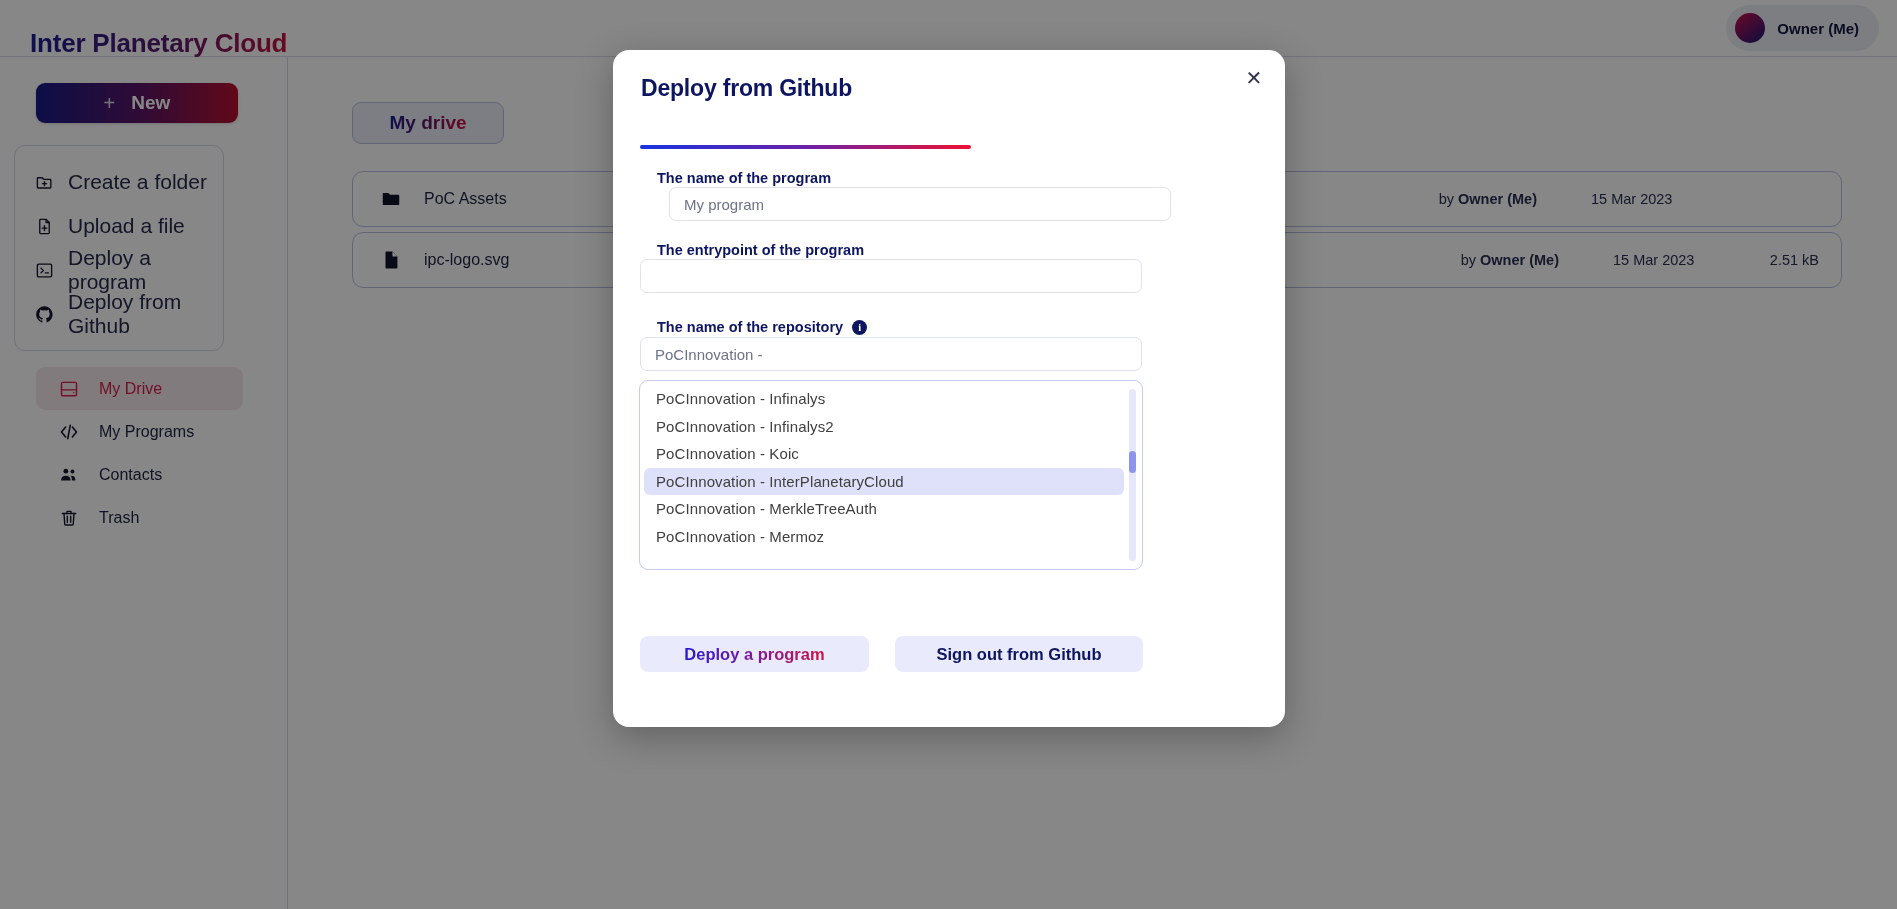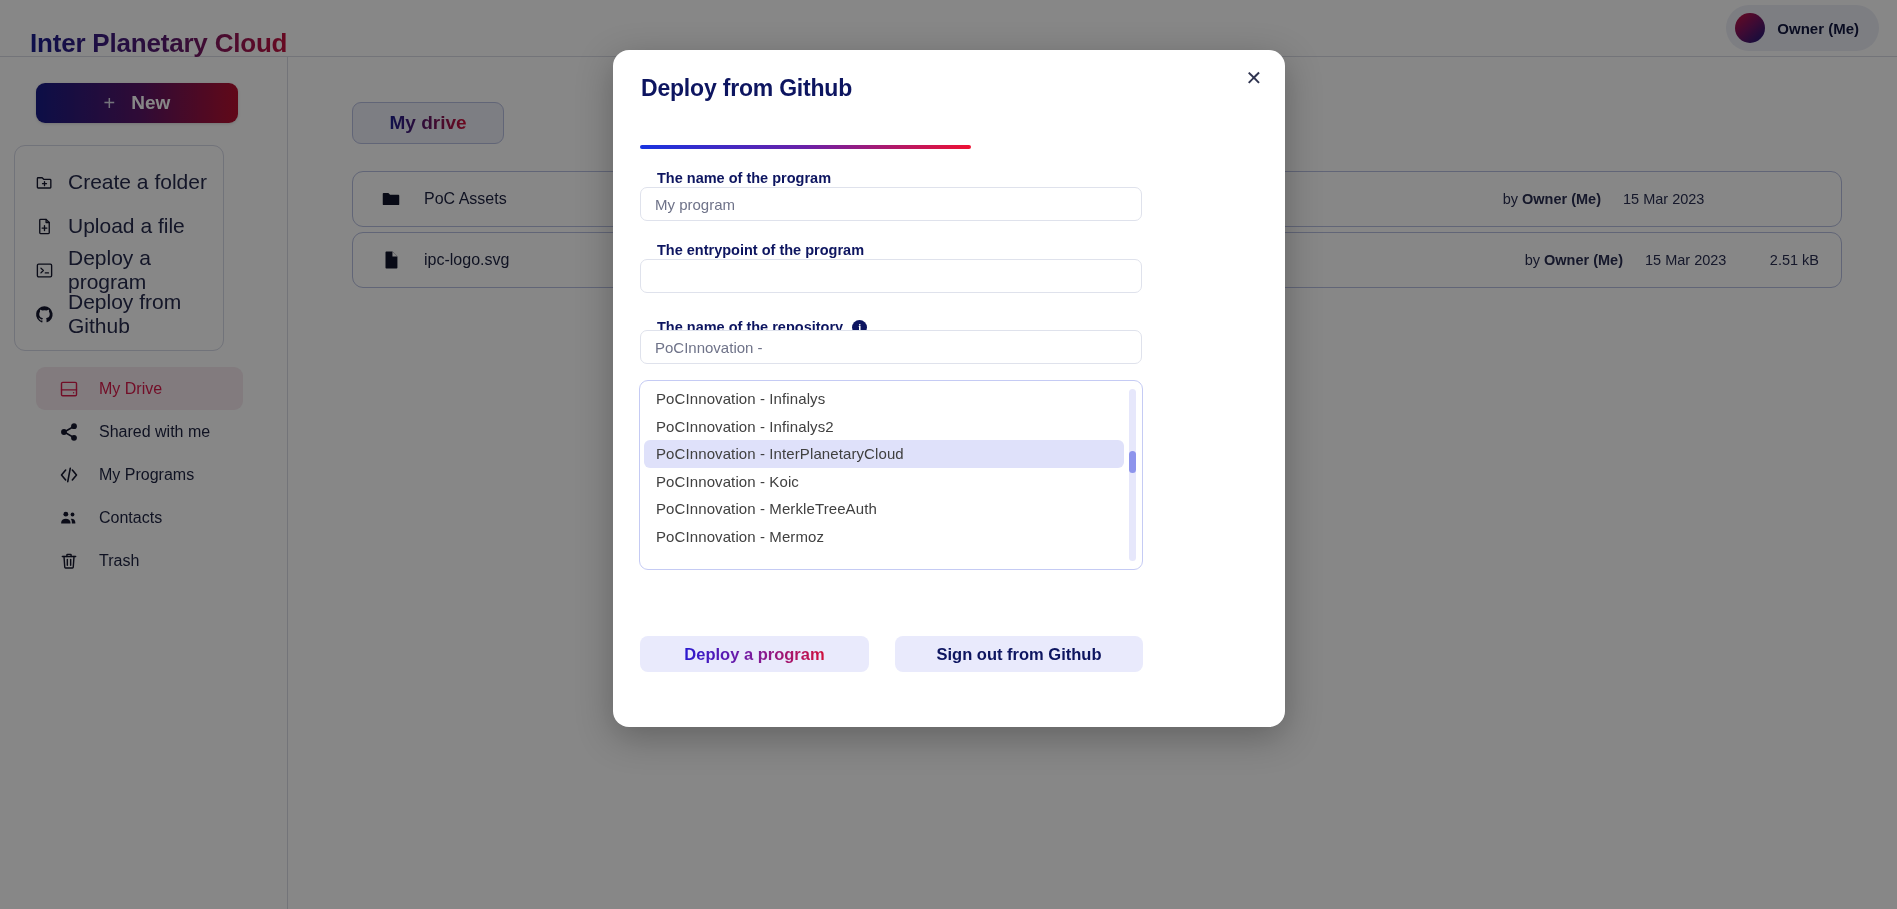--- a/index.html
+++ b/index.html
@@ -240,20 +240,21 @@
     flex: 1;
     white-space: nowrap;
     overflow: hidden;
   }
   .file-row .f-meta {
     display: flex;
     align-items: center;
     font-size: 14.5px;
     color: #2a2f52;
     white-space: nowrap;
+    gap: 32px;
   }
   .file-row .f-owner { margin-right: 22px; }
   .file-row .f-owner b { font-weight: 700; }
   .file-row .f-date { width: 104px; text-align: left; }
   .file-row .f-size { width: 70px; text-align: right; margin-right: 22px; }
   .file-row .f-size.empty { visibility: hidden; }
   #file-row-0 .f-date { margin-right: 22px; }
 
   
   #overlay {
@@ -348,23 +349,23 @@
     border: 1px solid #dfe2ec;
     border-radius: 7px;
     background: #ffffff;
     padding: 0 14px;
     font-family: inherit;
     font-size: 15px;
     color: #1d2240;
     outline: none;
   }
   .text-field::placeholder { color: #6f7389; }
-  #input-program { top: 137px; }
+  #input-program { top: 137px; margin-left: 29px; }
   #input-entry   { top: 209px; }
-  #input-repo    { top: 280px; }
+  #input-repo    { top: 287px; }
 
   
   #repo-dropdown {
     position: absolute;
     left: 26px;
     top: 330px;
     width: 504px;
     height: 190px;
     border: 1px solid #c5cbf4;
     border-radius: 9px;
@@ -515,31 +516,20 @@
         <span class="n-ico">
           <svg width="20" height="20" viewBox="0 0 24 24" fill="none" stroke="currentColor" stroke-width="1.7" stroke-linecap="round" stroke-linejoin="round">
             <rect x="3" y="4" width="18" height="16" rx="1.5"></rect>
             <path d="M3 13h18"></path>
             <path d="M17.5 16.5h.01"></path>
           </svg>
         </span>
         <span class="nav-label">My Drive</span>
       </div>
 
-      <div class="nav-row">
-        <span class="n-ico">
-          <svg width="20" height="20" viewBox="0 0 24 24" fill="none" stroke="currentColor" stroke-width="1.8" stroke-linecap="round" stroke-linejoin="round">
-            <circle cx="18" cy="5" r="2.6" fill="currentColor"></circle>
-            <circle cx="6" cy="12" r="2.6" fill="currentColor"></circle>
-            <circle cx="18" cy="19" r="2.6" fill="currentColor"></circle>
-            <path d="M8.4 10.8l7.2-4.2M8.4 13.2l7.2 4.2"></path>
-          </svg>
-        </span>
-        <span class="nav-label">Shared with me</span>
-      </div>
 
       <div class="nav-row">
         <span class="n-ico">
           <svg width="20" height="20" viewBox="0 0 24 24" fill="none" stroke="currentColor" stroke-width="1.9" stroke-linecap="round" stroke-linejoin="round">
             <path d="M8 6l-5 6 5 6M16 6l5 6-5 6M13.5 4l-3 16"></path>
           </svg>
         </span>
         <span class="nav-label">My Programs</span>
       </div>
 
@@ -631,22 +621,22 @@
   <div class="field-label" id="label-repo">
     <span>The name of the repository</span>
     <span id="repo-info-icon">i</span>
   </div>
   <input class="text-field" id="input-repo" type="text" placeholder="PoCInnovation - " style="">
 
   <div id="repo-dropdown">
     <div id="repo-options">
       <div class="repo-option">PoCInnovation - Infinalys</div>
       <div class="repo-option">PoCInnovation - Infinalys2</div>
+      <div class="repo-option">PoCInnovation - Koic</div>
       <div class="repo-option selected">PoCInnovation - InterPlanetaryCloud</div>
-      <div class="repo-option">PoCInnovation - Koic</div>
       <div class="repo-option">PoCInnovation - MerkleTreeAuth</div>
       <div class="repo-option">PoCInnovation - Mermoz</div>
     </div>
     <div id="repo-scroll-track">
       <div id="repo-scroll-thumb"></div>
     </div>
   </div>
 
   <button class="modal-btn" id="btn-deploy">
     <span class="btn-text">Deploy a program</span>

